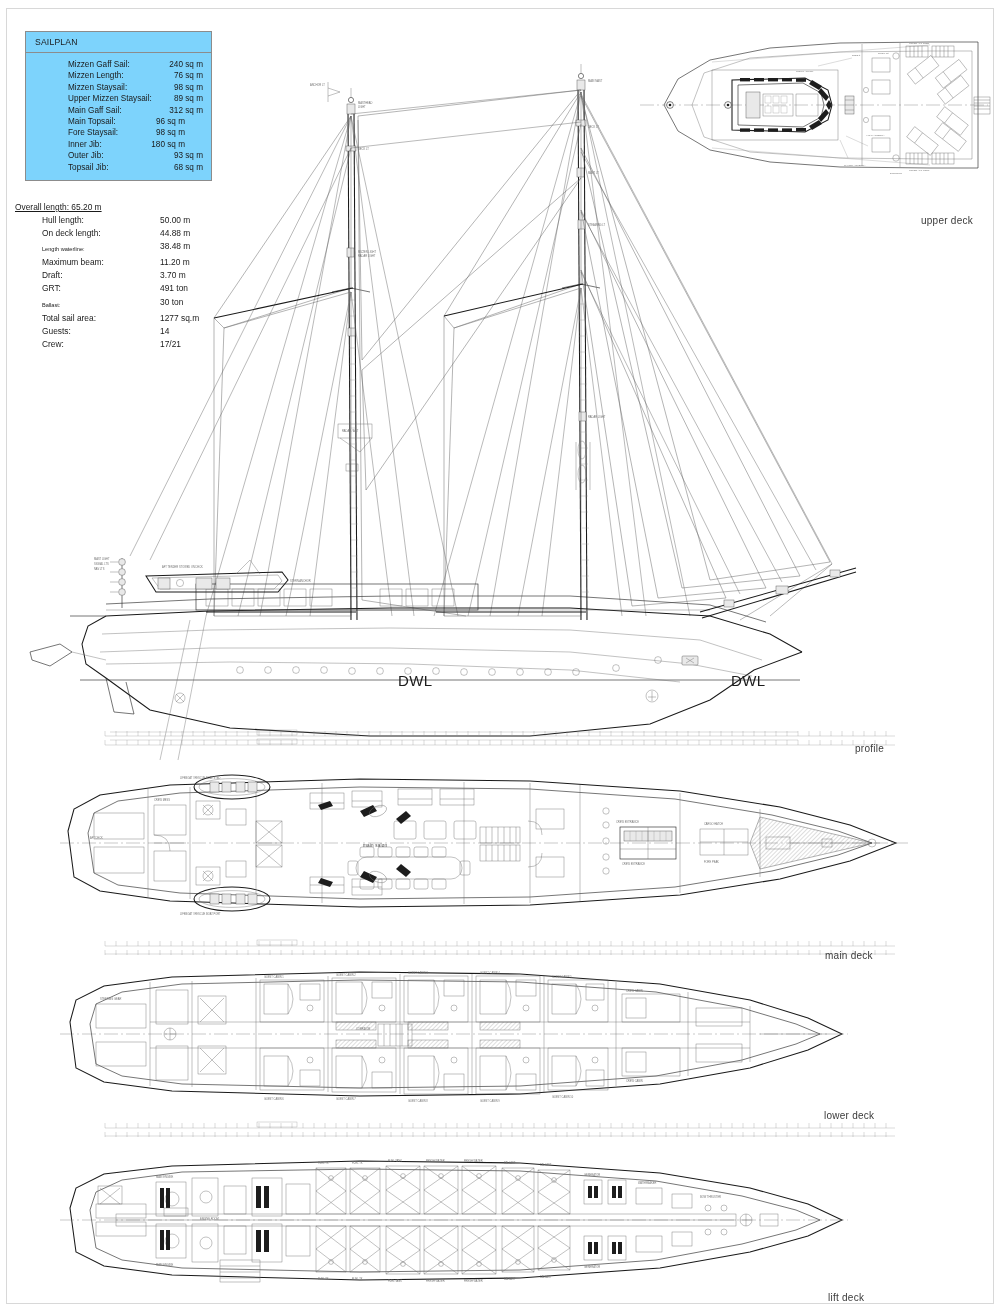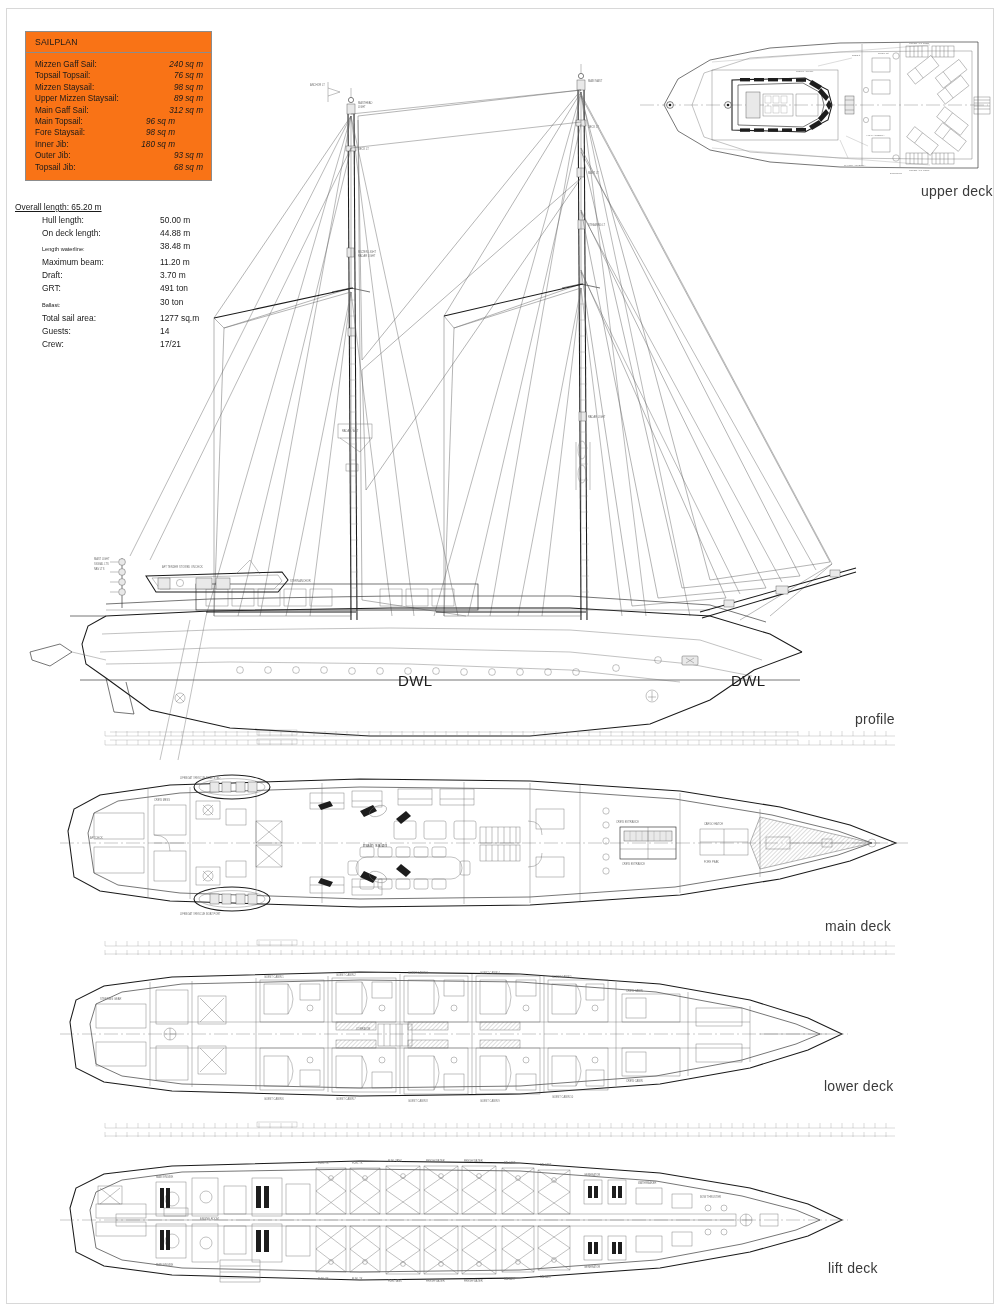--- a/index.html
+++ b/index.html
@@ -19,53 +19,53 @@
     width: 988px; height: 1296px;
     border: 1px solid #d8d8d8;
     pointer-events: none;
   }
 
   
   #sailplan-table {
     position: absolute; left: 25px; top: 31px;
     width: 187px;
     border: 1px solid #8c8c8c;
-    background: #f97316;
+    background: #7dd3fc;
     font-size: 8.2px; color: #1a1a1a;
   }
   #sailplan-title {
     padding: 5px 8px 5px 9px;
     border-bottom: 1px solid #8c8c8c;
     font-size: 8.6px;
     letter-spacing: .2px;
   }
   #sailplan-rows { padding: 6px 8px 7px 9px; }
   .sp-row { display: flex; line-height: 11.4px; }
-  .sp-label { flex: 0 0 auto; white-space: nowrap; }
+  .sp-label { flex: 0 0 auto; white-space: nowrap; margin-left: 33px; }
   .sp-spacer { flex: 1 1 auto; }
-  .sp-value { flex: 0 0 auto; white-space: nowrap; text-align: right; font-style: italic; }
-  .sp-row.pad .sp-value { margin-right: 28px; }
+  .sp-value { flex: 0 0 auto; white-space: nowrap; text-align: right; }
+  .sp-row.pad .sp-value { margin-right: 18px; }
 
   
   #spec-list {
     position: absolute; left: 6px; top: 201px;
     width: 215px;
     font-size: 8.4px; color: #1a1a1a;
   }
   #spec-overall { line-height: 13px; padding-left: 9px; text-decoration: underline; }
   .spec-row { display: flex; line-height: 13.1px; padding-left: 28px; }
   .spec-label { flex: 0 0 118px; white-space: nowrap; margin-left: 8px; }
   .spec-value { flex: 0 0 auto; white-space: nowrap; }
   .spec-row.small .spec-label { font-size: 5.6px; padding-top: 3px; }
 
   
   .view-label {
     position: absolute;
-    font-size: 14px; color: #3a3a3a;
-    letter-spacing: .25px; white-space: nowrap;
+    font-size: 10px; color: #3a3a3a;
+    letter-spacing: .25px; white-space: nowrap; margin-top: 32px;
   }
   #label-upper-deck { left: 921px; top: 183px; }
   #label-profile    { left: 827px; top: 711px; padding-left: 28px; }
   #label-main-deck  { left: 825px; top: 918px; }
   #label-lower-deck { left: 824px; top: 1078px; }
   #label-tank-deck  { left: 828px; top: 1260px; }
 
   .dwl-label {
     position: absolute;
     font-size: 15px; color: #1c1c1c; letter-spacing: .4px;
@@ -102,21 +102,21 @@
 
   <div id="sailplan-table">
     <div id="sailplan-title">SAILPLAN</div>
     <div id="sailplan-rows">
         <div class="sp-row">
           <span class="sp-label">Mizzen Gaff Sail:</span>
           <span class="sp-spacer"></span>
           <span class="sp-value">240 sq m</span>
         </div>
         <div class="sp-row">
-          <span class="sp-label">Topsail Topsail:</span>
+          <span class="sp-label">Mizzen Length:</span>
           <span class="sp-spacer"></span>
           <span class="sp-value">76 sq m</span>
         </div>
         <div class="sp-row">
           <span class="sp-label">Mizzen Staysail:</span>
           <span class="sp-spacer"></span>
           <span class="sp-value">98 sq m</span>
         </div>
         <div class="sp-row">
           <span class="sp-label">Upper Mizzen Staysail:</span>

